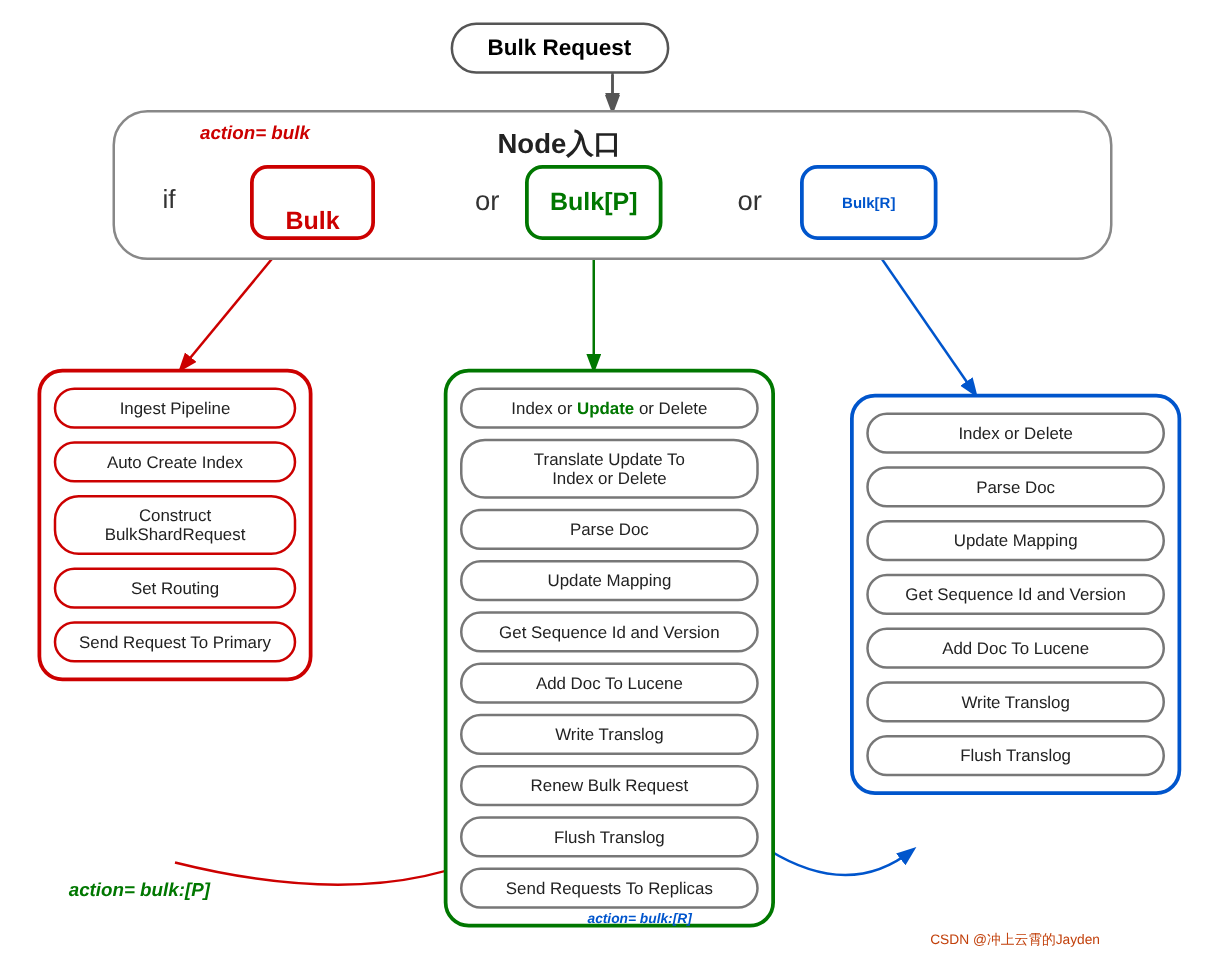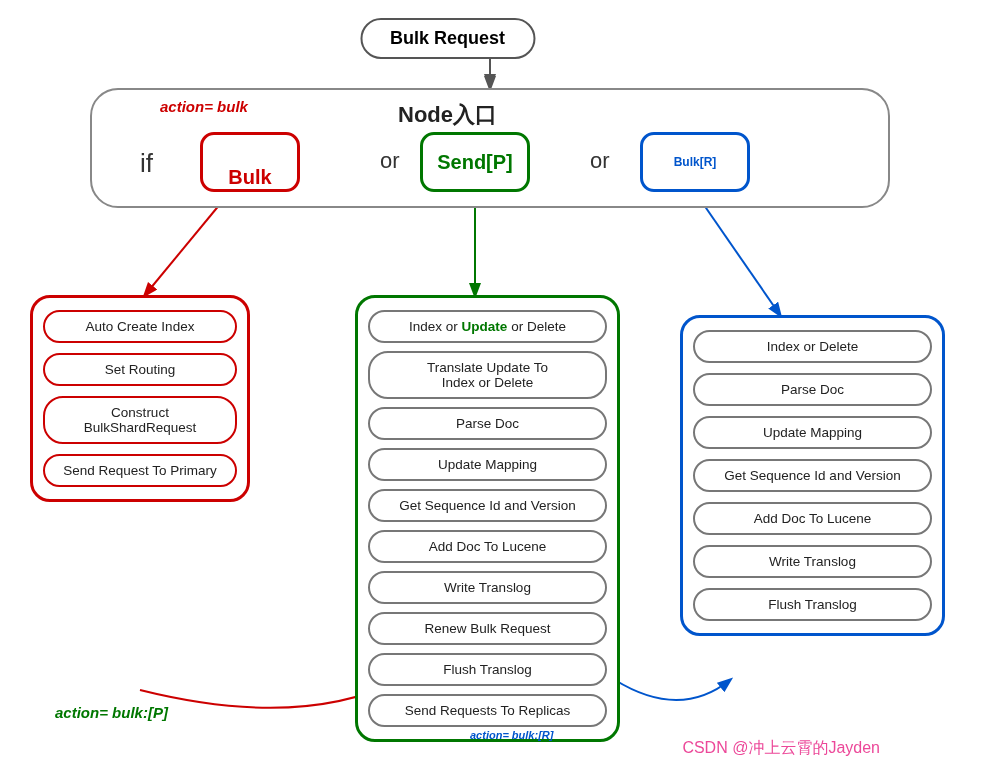--- a/index.html
+++ b/index.html
@@ -62,22 +62,22 @@
       color: #cc0000;
       font-weight: bold;
       font-size: 15px;
       font-style: italic;
     }
 
     
     .if-label {
       position: absolute;
       top: 148px;
-      left: 140px;
-      font-size: 26px;
+      left: 130px;
+      font-size: 21px;
       color: #333;
     }
     .or-label-1 {
       position: absolute;
       top: 148px;
       left: 380px;
       font-size: 22px;
       color: #333;
     }
     .or-label-2 {
@@ -234,22 +234,22 @@
       font-weight: bold;
       font-size: 11px;
       font-style: italic;
     }
 
     
     .watermark {
       position: absolute;
       bottom: 12px;
       right: 15px;
-      font-size: 16px;
-      color: #ec4899;
+      font-size: 11px;
+      color: #c2410c;
     }
 
     
     .arrows-svg {
       position: absolute;
       top: 0;
       left: 0;
       width: 981px;
       height: 771px;
       pointer-events: none;
@@ -308,33 +308,34 @@
 
   <div class="if-label">if</div>
 
   <div class="bulk-box">
     <span>Bulk</span>
   </div>
 
   <div class="or-label-1">or</div>
 
   <div class="bulkp-box">
-    <span>Send[P]</span>
+    <span>Bulk[P]</span>
   </div>
 
   <div class="or-label-2">or</div>
 
   <div class="bulkr-box">
     <span>Bulk[R]</span>
   </div>
 
   <div class="left-column">
+    <div class="item">Ingest Pipeline</div>
     <div class="item">Auto Create Index</div>
+    <div class="item">Construct BulkShardRequest</div>
     <div class="item">Set Routing</div>
-    <div class="item">Construct BulkShardRequest</div>
     <div class="item">Send Request  To Primary</div>
   </div>
 
   <div class="middle-column">
     <div class="item">Index or <strong class="bold-green">Update</strong> or Delete</div>
     <div class="item">Translate Update To<br>Index or Delete</div>
     <div class="item">Parse Doc</div>
     <div class="item">Update Mapping</div>
     <div class="item">Get Sequence Id and Version</div>
     <div class="item">Add Doc To Lucene</div>

